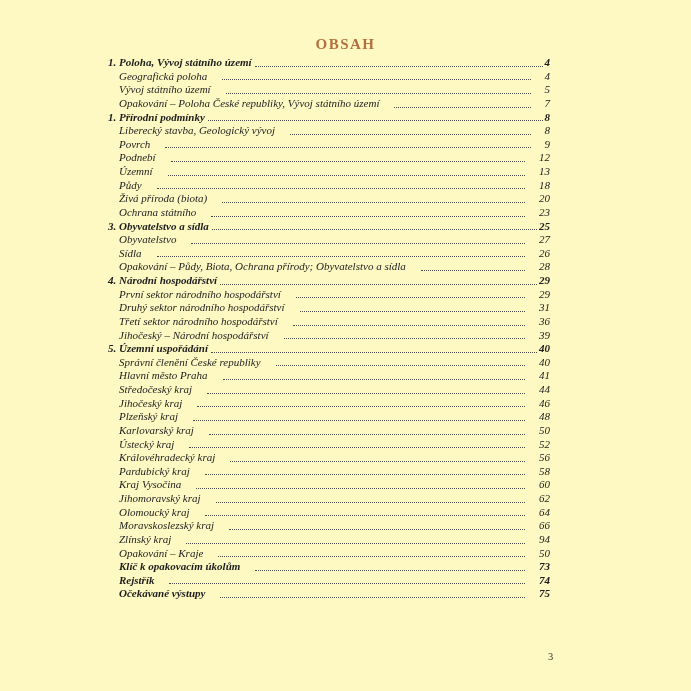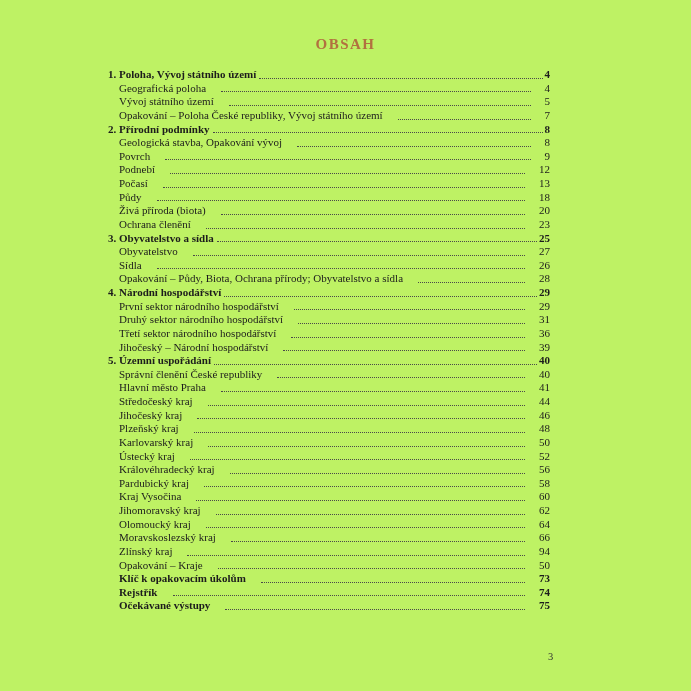--- a/index.html
+++ b/index.html
@@ -6,36 +6,37 @@
   html, body { background: #ffffff; }
   body {
     width: 691px; height: 691px;
     position: relative;
     font-family: "Liberation Serif", serif;
     color: #1c1c1c;
     overflow: hidden;
   }
   .page {
     position: absolute; inset: 0;
-    background: #bef264;
+    background: #fef9c3;
   }
   .title {
     position: absolute;
     top: 36px; left: 0; right: 0;
     text-align: center;
     font-size: 15px;
     font-weight: bold;
     letter-spacing: 1.5px;
     color: #b2713f;
   }
   .toc {
     position: absolute;
-    top: 68px;
+    top: 56px;
     left: 108px;
     right: 141px;
+    font-style: italic;
   }
   .row {
     display: flex;
     align-items: baseline;
     height: 13.63px;
     font-size: 11px;
     line-height: 13.63px;
     white-space: nowrap;
   }
   .row.bold { font-weight: bold; }
@@ -77,56 +78,56 @@
     <span class="label">Vývoj státního území</span>
     <span class="leader"></span>
     <span class="pagenum">5</span>
   </div>
       <div class="row l1">
     <span class="label">Opakování – Poloha České republiky, Vývoj státního území</span>
     <span class="leader"></span>
     <span class="pagenum">7</span>
   </div>
       <div class="row l0 bold">
-    <span class="label">2. Přírodní podmínky</span>
+    <span class="label">1. Přírodní podmínky</span>
     <span class="leader"></span>
     <span class="pagenum">8</span>
   </div>
       <div class="row l1">
-    <span class="label">Geologická stavba, Opakování vývoj</span>
+    <span class="label">Liberecký stavba, Geologický vývoj</span>
     <span class="leader"></span>
     <span class="pagenum">8</span>
   </div>
       <div class="row l1">
     <span class="label">Povrch</span>
     <span class="leader"></span>
     <span class="pagenum">9</span>
   </div>
       <div class="row l1">
     <span class="label">Podnebí</span>
     <span class="leader"></span>
     <span class="pagenum">12</span>
   </div>
       <div class="row l1">
-    <span class="label">Počasí</span>
+    <span class="label">Územní</span>
     <span class="leader"></span>
     <span class="pagenum">13</span>
   </div>
       <div class="row l1">
     <span class="label">Půdy</span>
     <span class="leader"></span>
     <span class="pagenum">18</span>
   </div>
       <div class="row l1">
     <span class="label">Živá příroda (biota)</span>
     <span class="leader"></span>
     <span class="pagenum">20</span>
   </div>
       <div class="row l1">
-    <span class="label">Ochrana členění</span>
+    <span class="label">Ochrana státního</span>
     <span class="leader"></span>
     <span class="pagenum">23</span>
   </div>
       <div class="row l0 bold">
     <span class="label">3. Obyvatelstvo a sídla</span>
     <span class="leader"></span>
     <span class="pagenum">25</span>
   </div>
       <div class="row l1">
     <span class="label">Obyvatelstvo</span>

